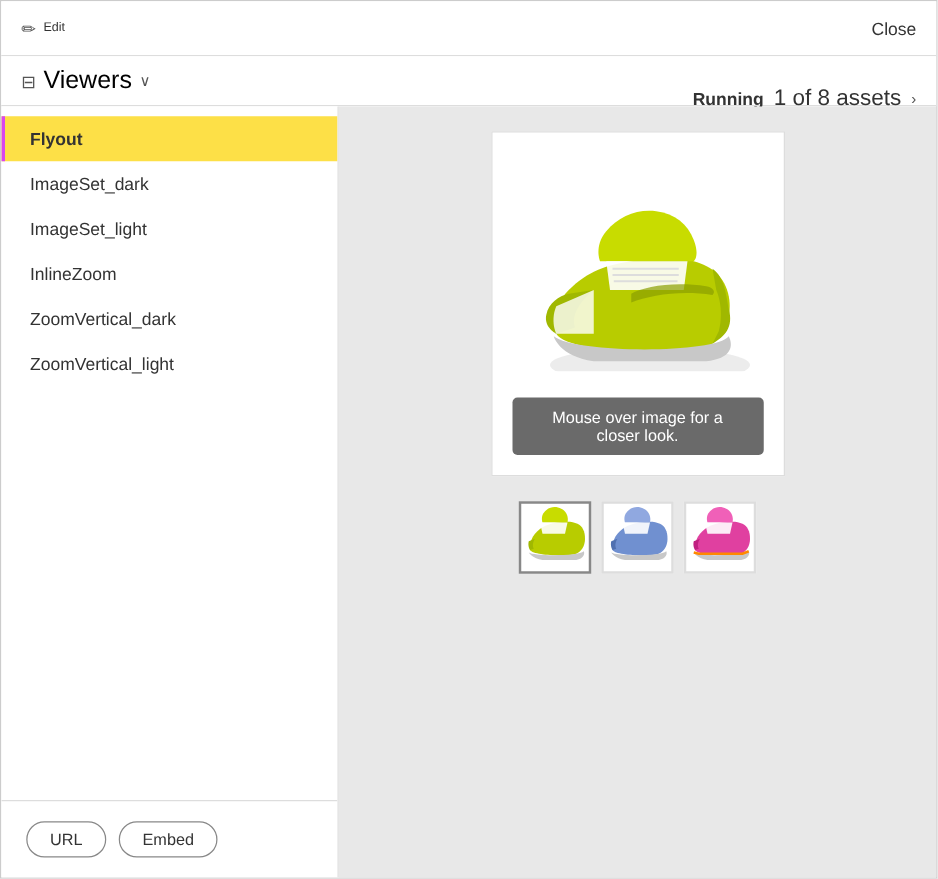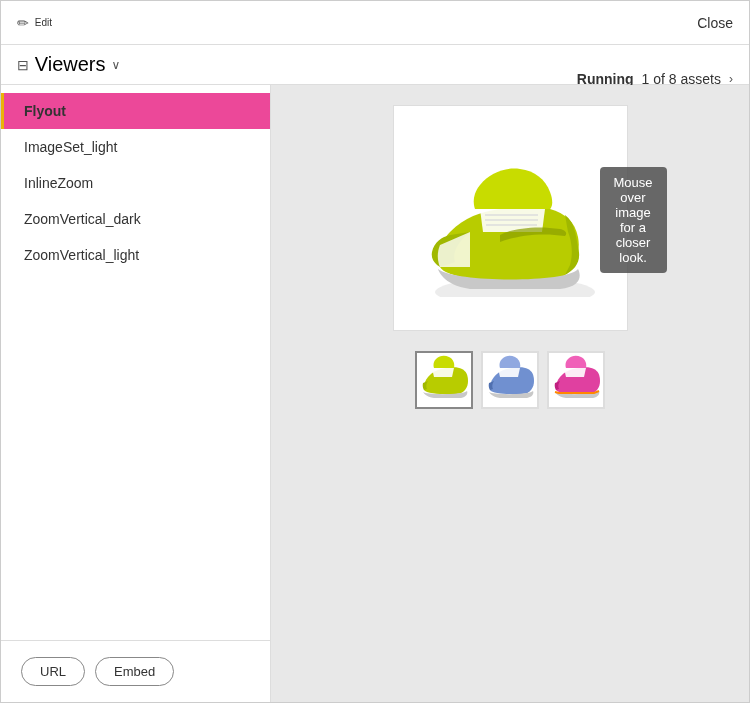--- a/index.html
+++ b/index.html
@@ -87,21 +87,21 @@
       align-items: center;
       gap: 8px;
       margin-top: 28px;
     }
     .running-label {
       font-size: 14px;
       font-weight: bold;
       color: #333;
     }
     .assets-label {
-      font-size: 14px;
+      font-size: 18px;
       color: #333;
     }
     .chevron-right-icon {
       font-size: 12px;
       color: #555;
       cursor: pointer;
     }
 
     
     .main-content {
@@ -124,23 +124,23 @@
       padding: 8px 0;
     }
     .sidebar-item {
       padding: 10px 20px;
       cursor: pointer;
       font-size: 14px;
       color: #333;
       border-left: 3px solid transparent;
     }
     .sidebar-item.active {
-      border-left: 3px solid #eab308;
+      border-left: 3px solid #d946ef;
       font-weight: bold;
-      background: #ec4899;
+      background: #fde047;
     }
     .sidebar-footer {
       padding: 16px 20px;
       border-top: 1px solid #ddd;
       display: flex;
       gap: 10px;
       align-items: center;
     }
     .footer-btn {
       padding: 6px 18px;
@@ -163,21 +163,21 @@
       padding: 20px;
       overflow-y: auto;
     }
 
     
     .main-image-panel {
       width: 235px;
       background: #fff;
       border: 1px solid #ddd;
       display: flex;
-      flex-direction: row;
+      flex-direction: column;
       align-items: center;
       padding: 16px;
       position: relative;
     }
     .main-shoe-image {
       width: 190px;
       height: 180px;
       display: flex;
       align-items: center;
       justify-content: center;
@@ -244,20 +244,23 @@
 
   <div class="main-content">
 
     <div class="sidebar">
       <div class="sidebar-items">
 
         <div class="sidebar-item active">
           <span>Flyout</span>
         </div>
         <div class="sidebar-item">
+          <span>ImageSet_dark</span>
+        </div>
+        <div class="sidebar-item">
           <span>ImageSet_light</span>
         </div>
         <div class="sidebar-item">
           <span>InlineZoom</span>
         </div>
         <div class="sidebar-item">
           <span>ZoomVertical_dark</span>
         </div>
         <div class="sidebar-item">
           <span>ZoomVertical_light</span>

